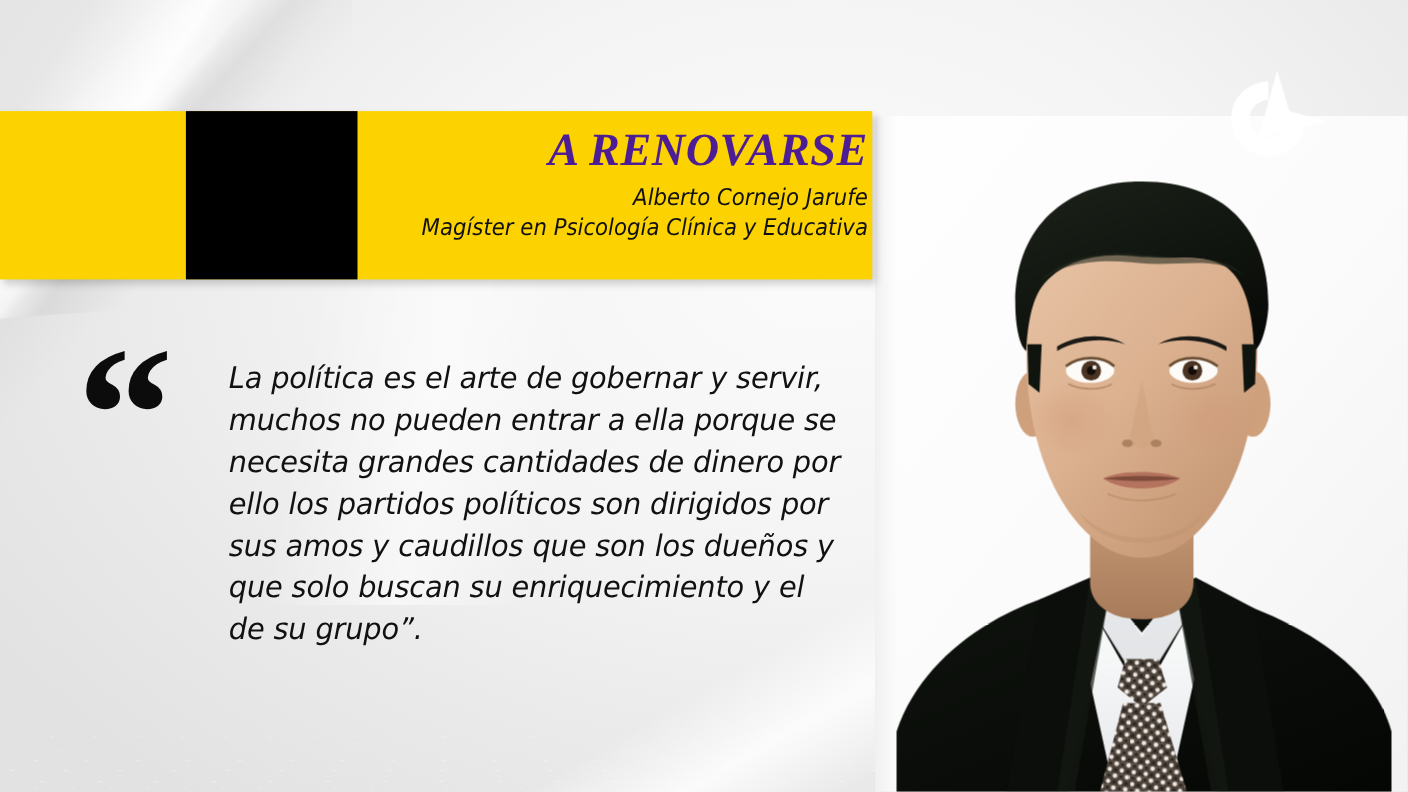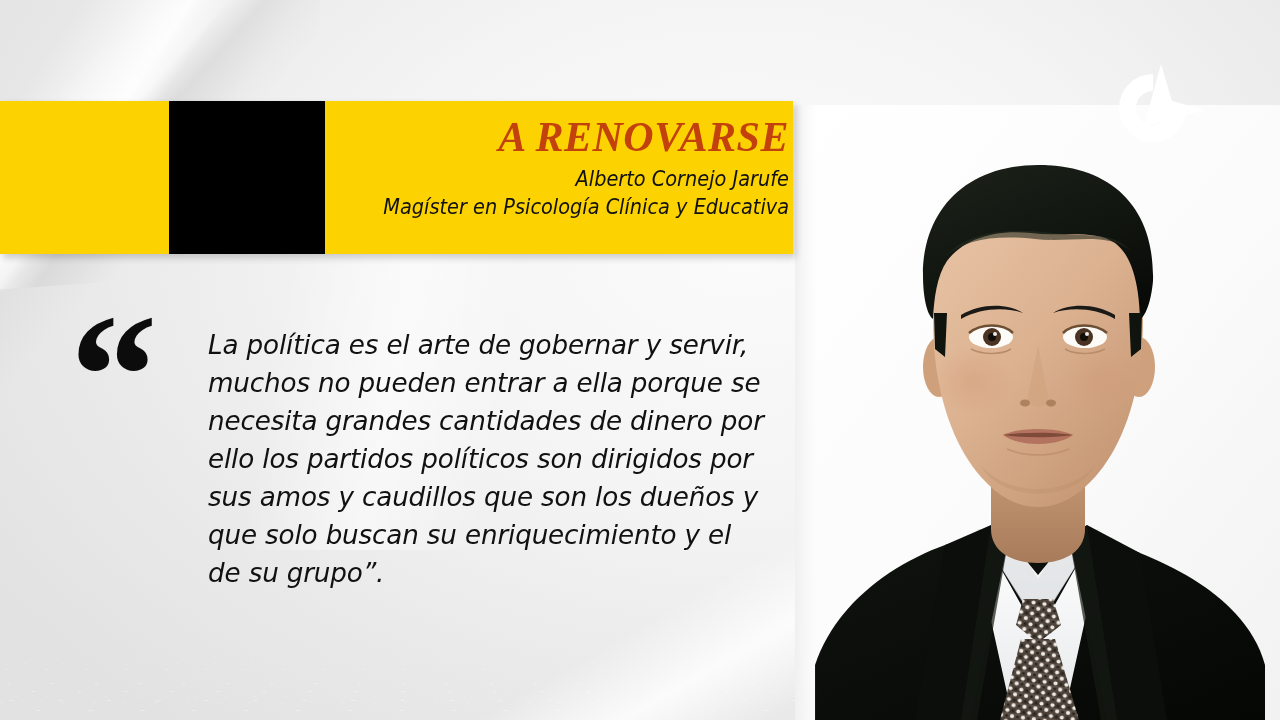--- a/index.html
+++ b/index.html
@@ -79,21 +79,21 @@
   }
   .header-text{
     position:absolute;left:332px;top:101px;width:461px;height:153px;
     display:flex;flex-direction:column;align-items:flex-end;justify-content:flex-start;
     padding:13px 4px 0 0;box-sizing:border-box;
   }
   .headline{
     font-family:"Liberation Serif","DejaVu Serif",serif;
     font-weight:700;font-style:italic;
     font-size:42px;line-height:46px;letter-spacing:.5px;
-    color:#c2410c;margin:0;white-space:nowrap;text-align:center;
+    color:#4c1d95;margin:0;white-space:nowrap;text-align:center;
   }
   .byline{
     font-family:"DejaVu Sans","Liberation Sans",sans-serif;
     font-style:italic;font-weight:400;
     font-size:21px;line-height:28px;color:#111;
     margin:0;white-space:nowrap;
     transform:scaleX(.92);transform-origin:right center;
   }
   .byline.first{margin-top:5px;}
 

